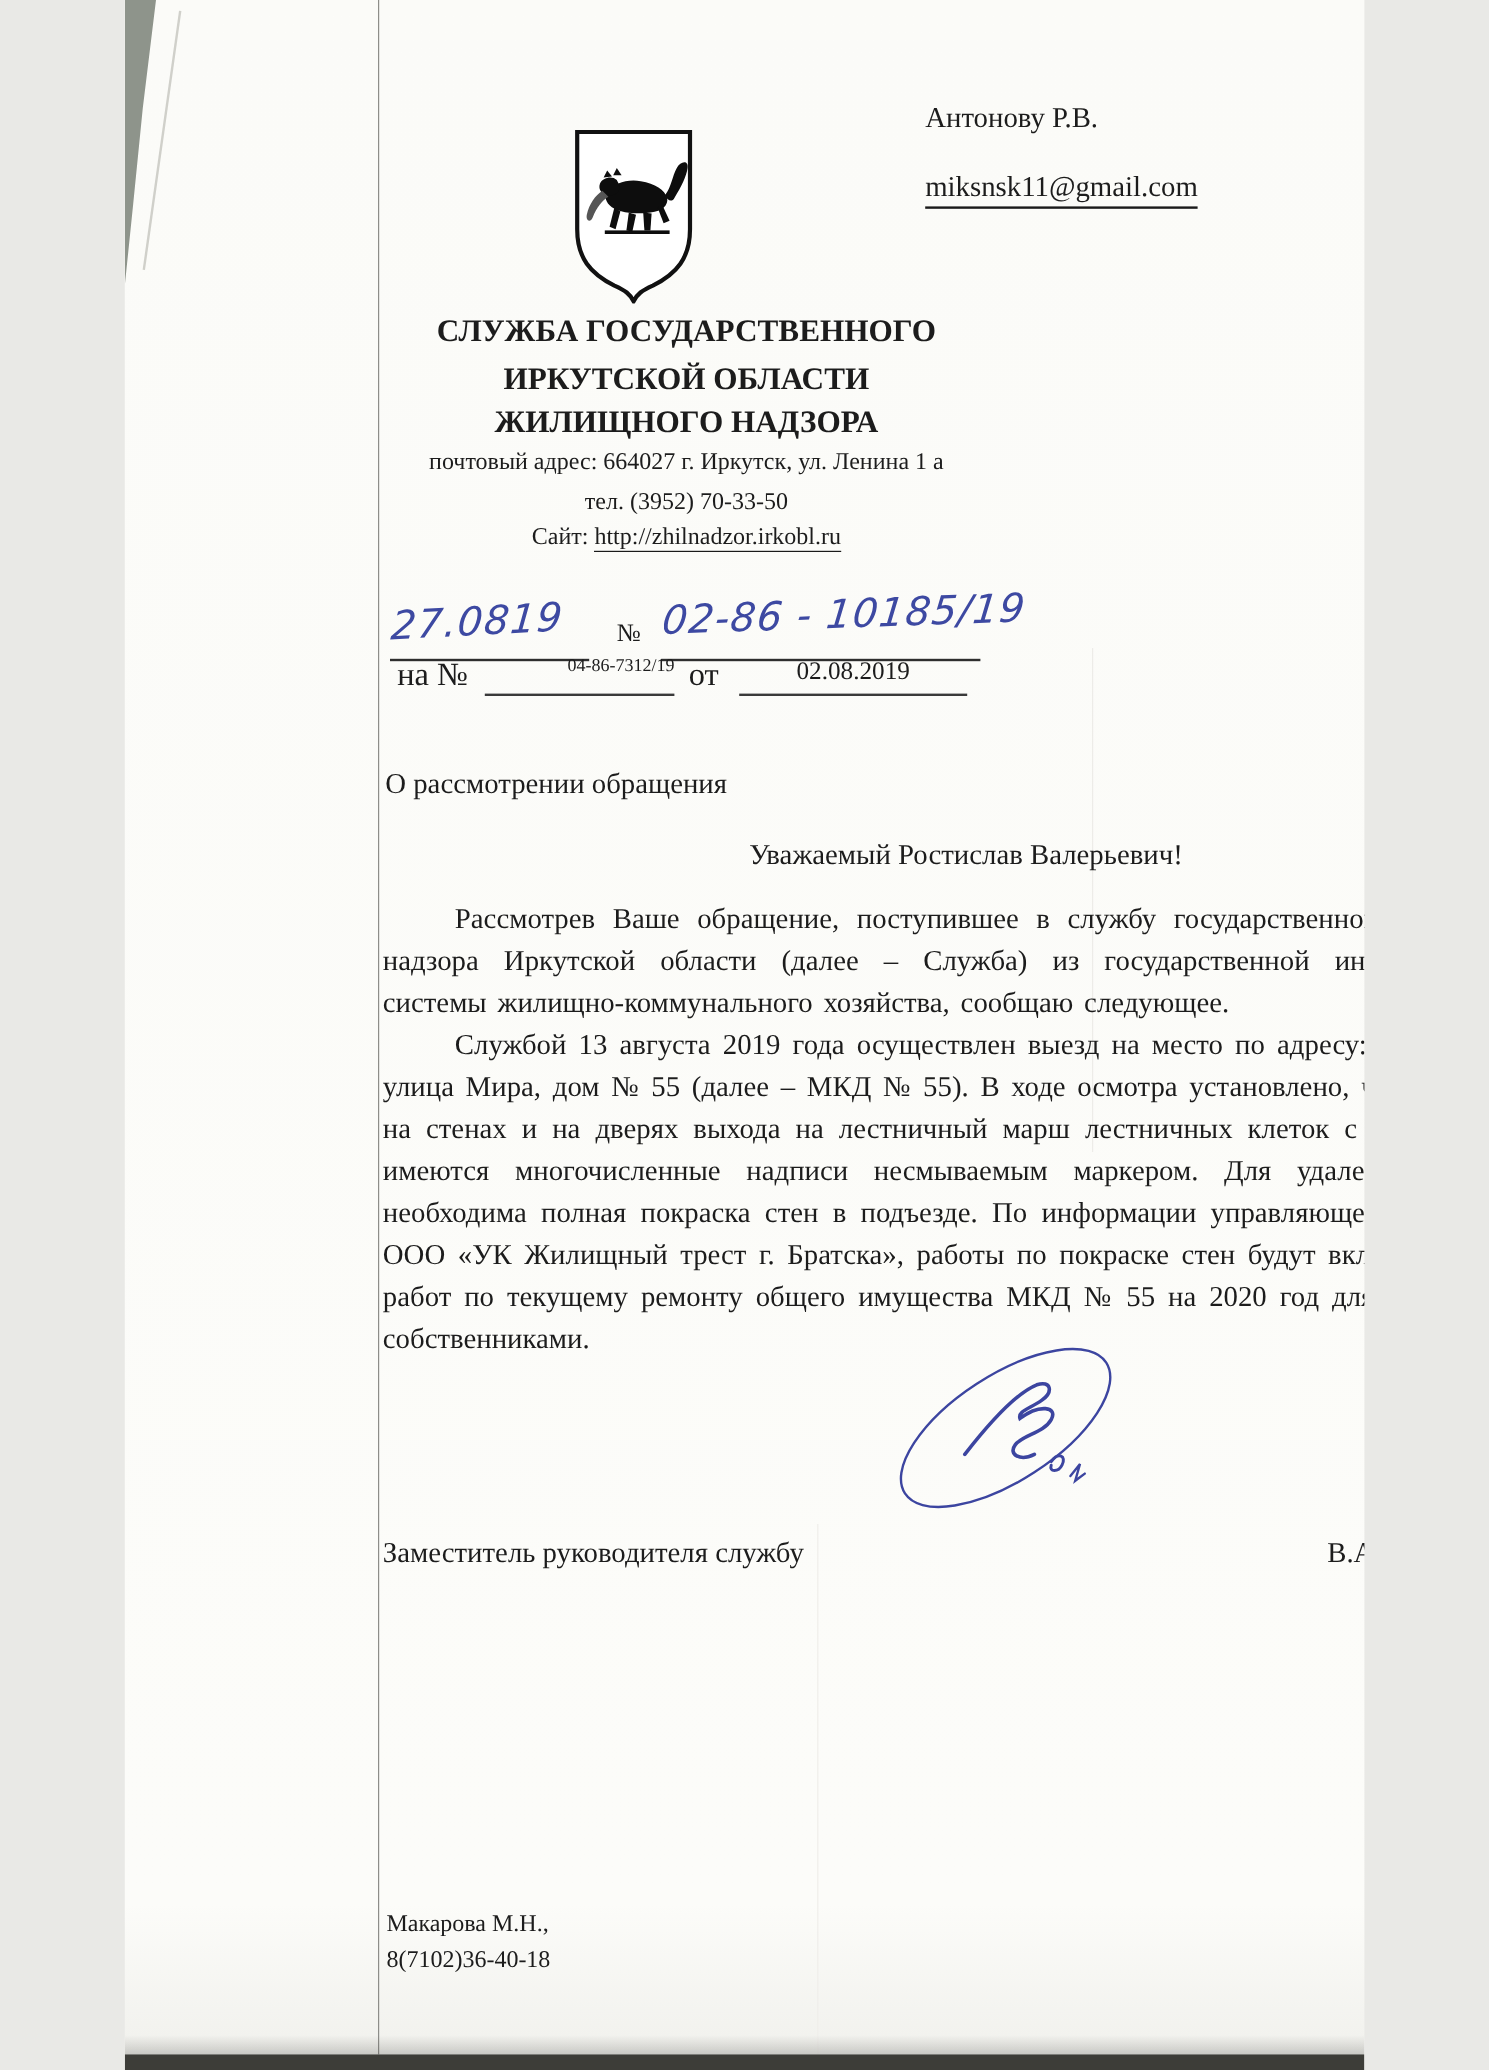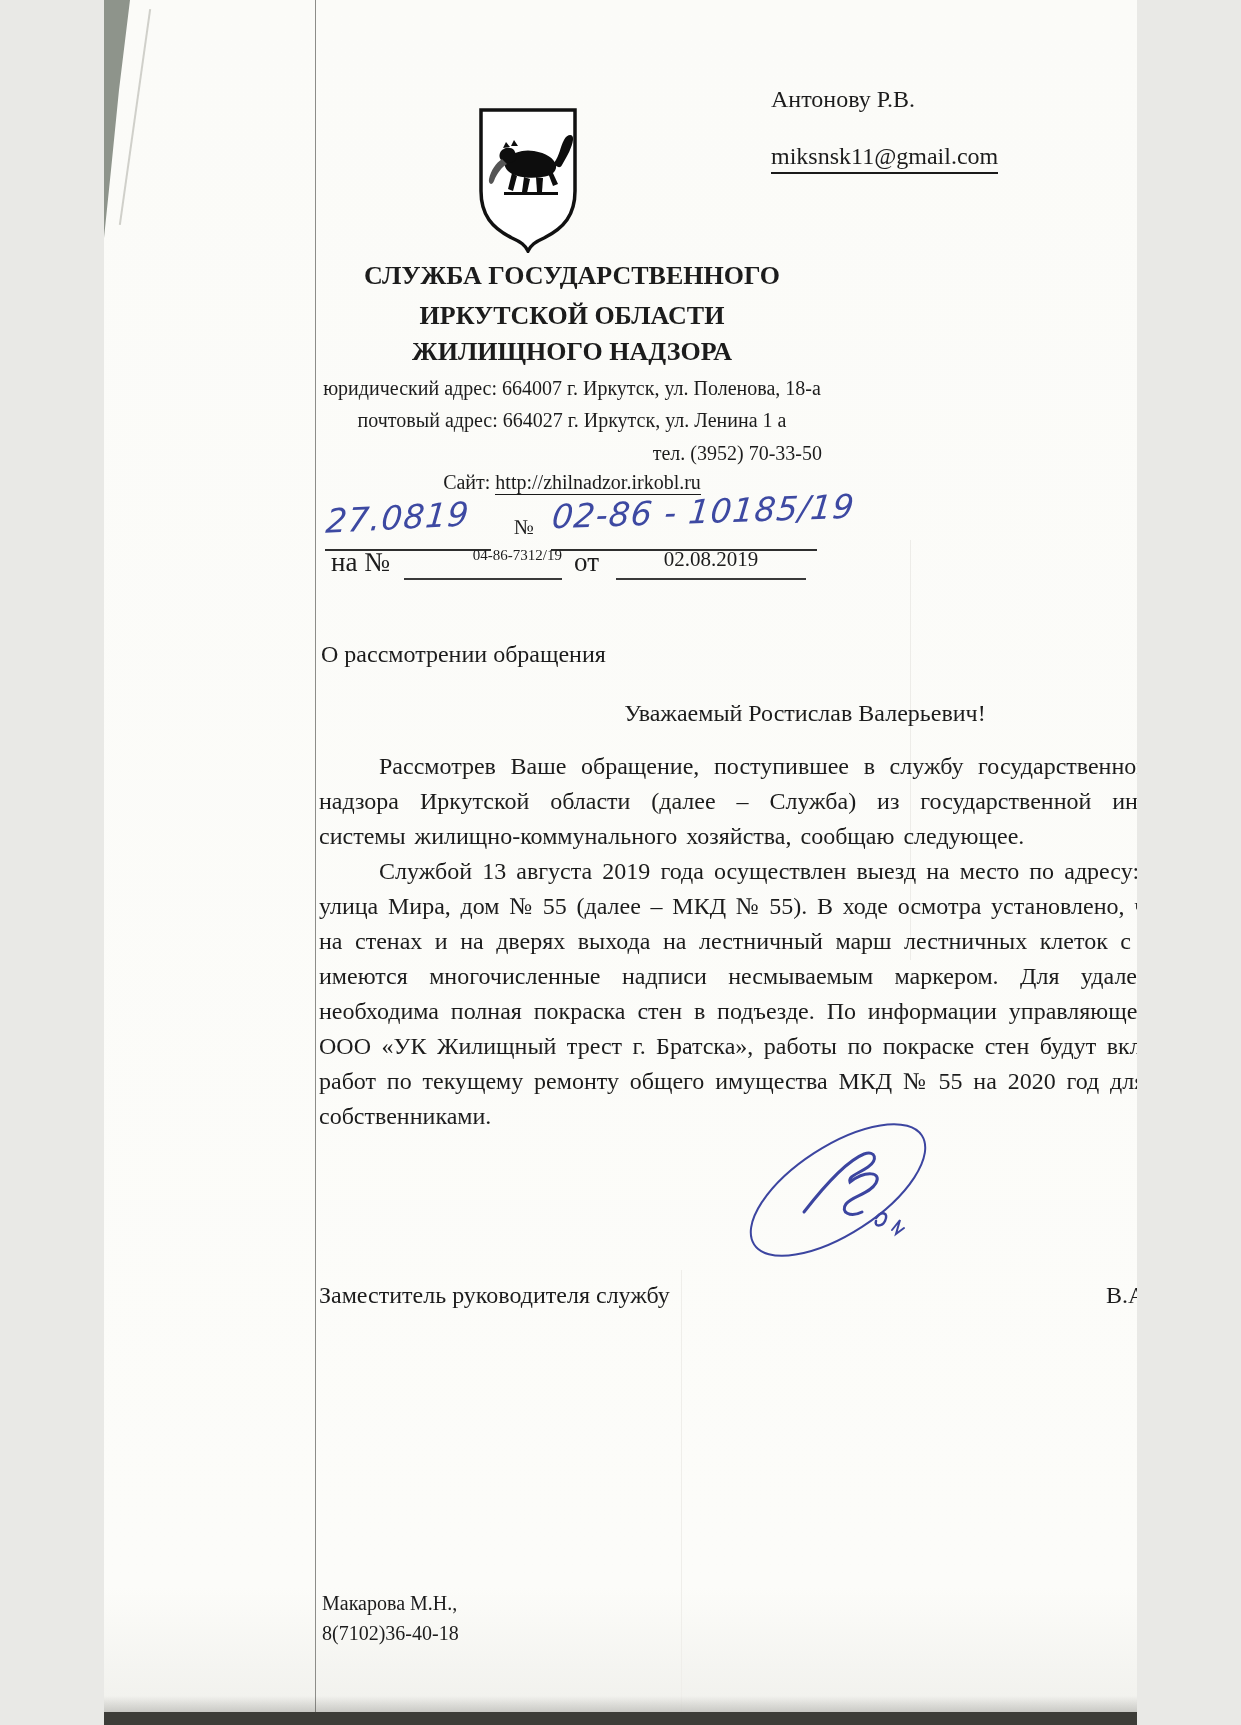--- a/index.html
+++ b/index.html
@@ -27,21 +27,21 @@
   .recipient-email{left:667px;top:143px;font-size:24px;border-bottom:2px solid #1a1a1a;padding-bottom:2px;}
   
   .coat{left:368px;top:103px;width:112px;height:150px;}
   .header-block{left:218px;top:262px;width:500px;text-align:center;}
   .org-line{font-weight:bold;font-size:26px;line-height:28px;margin:0;}
   .org-line2{margin-top:8px;}
   .org-line3{margin-top:12px;}
   .addr-line{font-size:20px;line-height:25px;}
   .addr1{margin-top:10px;}
   .addr2{margin-top:7px;}
-  .tel{margin-top:8px;text-align:right;}
+  .tel{margin-top:8px;}
   .site{margin-top:4px;}
   .site-url{border-bottom:1.5px solid #1a1a1a;padding-bottom:1px;}
   
   .hand{
     font-family:"DejaVu Sans", sans-serif;
     font-style:italic;
     color:#3d49a2;
     letter-spacing:1px;
   }
   .hw-date{left:222px;top:498px;font-size:33px;transform:rotate(-3deg) skewX(-8deg);}
@@ -99,21 +99,20 @@
       <path d="M76,70 l5,13 l5,-2 l-6,-13 Z"></path>
       <rect x="32" y="89" width="54" height="3"></rect>
     </g>
     <path d="M30,56 C24,60 19,67 17,76 C16,81 20,83 22,78 C25,70 30,64 35,61 Z" fill="#555"></path>
   </svg>
 
   <div class="abs header-block">
     <div class="org-line">СЛУЖБА ГОСУДАРСТВЕННОГО</div>
     <div class="org-line org-line3">ИРКУТСКОЙ ОБЛАСТИ</div>
     <div class="org-line org-line2">ЖИЛИЩНОГО НАДЗОРА</div>
-    <div class="addr-line addr1">юридический адрес: 664007 г. Иркутск, ул. Поленова, 18-а</div>
     <div class="addr-line addr2">почтовый адрес: 664027 г. Иркутск, ул. Ленина 1 а</div>
     <div class="addr-line tel">тел. (3952) 70-33-50</div>
     <div class="addr-line site">
       <span>Сайт:</span>
       <span class="site-url">http://zhilnadzor.irkobl.ru</span>
     </div>
   </div>
 
   <div class="abs hand hw-date">27.0819</div>
   <div class="abs line-under-date"></div>

